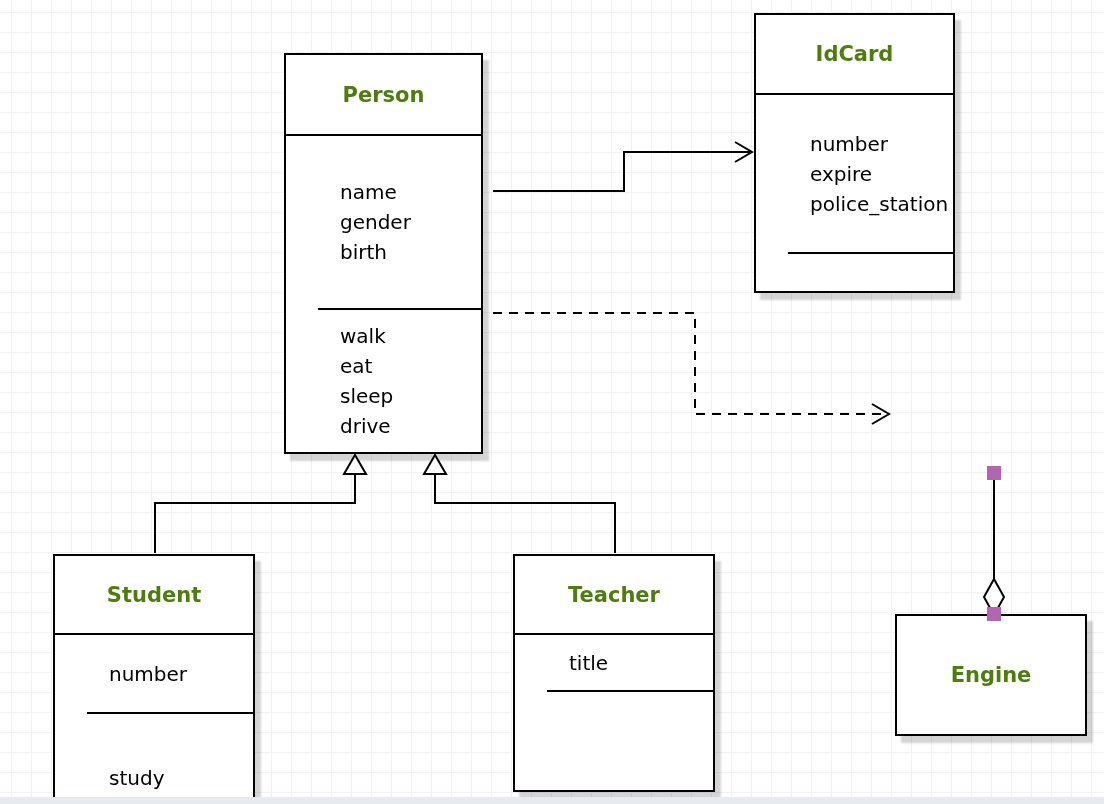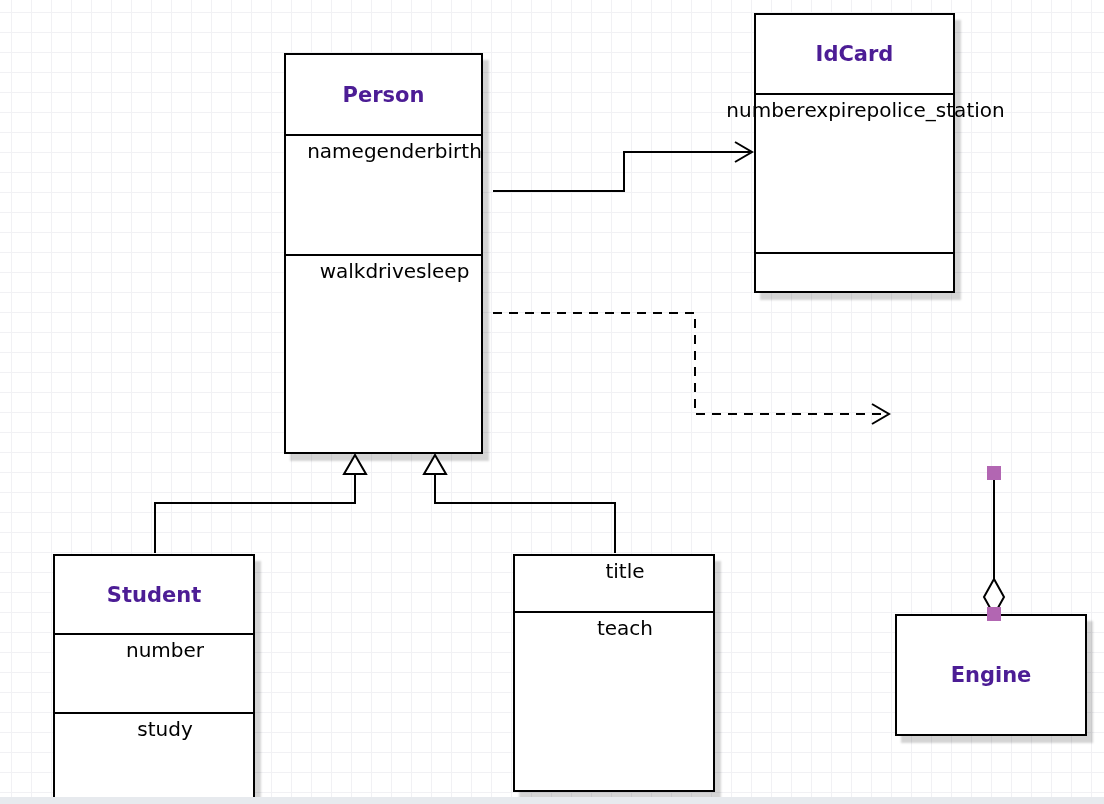--- a/index.html
+++ b/index.html
@@ -13,50 +13,51 @@
     background-position:11px 12px;
     font-family:"DejaVu Sans", sans-serif;
   }
   .cls{
     position:absolute;background:#fff;border:2px solid #000;
     box-sizing:border-box;box-shadow:6px 7px 2px rgba(0,0,0,0.17);
     display:flex;flex-direction:column;
   }
   .cls-title{
     display:flex;align-items:center;justify-content:center;
-    font-weight:700;font-size:21px;color:#4c1d95;flex:0 0 auto;
+    font-weight:700;font-size:21px;color:#4d7c0f;flex:0 0 auto;
     border-bottom:2px solid #000;
   }
   .cls-title.solo{border-bottom:none;flex:1 1 auto;}
   .sec{
-    display:flex;justify-content:center;
+    display:flex;flex-direction:column;justify-content:center;
     font-size:20px;line-height:30px;color:#000;padding-left:22px;
-    box-sizing:border-box;flex:0 0 auto;
+    box-sizing:border-box;flex:0 0 auto;margin-left:32px;
   }
   .sec.divided{border-bottom:2px solid #000;}
   .sec.fill{flex:1 1 auto;border-radius:30px;}
   .overlay{position:absolute;left:0;top:0;pointer-events:none;}
   .bottom-bar{position:absolute;left:0;bottom:0;width:100%;height:7px;background:#e7eaee;}
 </style>
 </head>
 <body>
 
 <div class="canvas">
 
   <div class="cls" style="left:284px;top:53px;width:199px;height:401px;">
     <div class="cls-title" style="height:79px;">Person</div>
-    <div class="sec divided" style="height:120px;">
+    <div class="sec divided" style="height:174px;">
       <span>name</span>
       <span>gender</span>
       <span>birth</span>
     </div>
     <div class="sec fill">
       <span>walk</span>
+      <span>eat</span>
+      <span>sleep</span>
       <span>drive</span>
-      <span>sleep</span>
     </div>
   </div>
 
   <div class="cls" style="left:754px;top:13px;width:201px;height:280px;">
     <div class="cls-title" style="height:78px;">IdCard</div>
     <div class="sec divided" style="height:159px;">
       <span>number</span>
       <span>expire</span>
       <span>police_station</span>
     </div>
@@ -72,25 +73,23 @@
     <div class="cls-title" style="height:77px;">Student</div>
     <div class="sec divided" style="height:79px;">
       <span>number</span>
     </div>
     <div class="sec fill">
       <span>study</span>
     </div>
   </div>
 
   <div class="cls" style="left:513px;top:554px;width:202px;height:238px;">
+    <div class="cls-title" style="height:77px;">Teacher</div>
     <div class="sec divided" style="height:57px;">
       <span>title</span>
-    </div>
-    <div class="sec fill">
-      <span>teach</span>
     </div>
   </div>
 
   <svg class="overlay" width="1104" height="804" viewBox="0 0 1104 804">
 
     <g>
       <polyline points="493,191 624,191 624,152 750,152" fill="none" stroke="#000" stroke-width="2"></polyline>
       <path d="M735,142 L752,152 L735,162" fill="none" stroke="#000" stroke-width="2"></path>
     </g>
 

